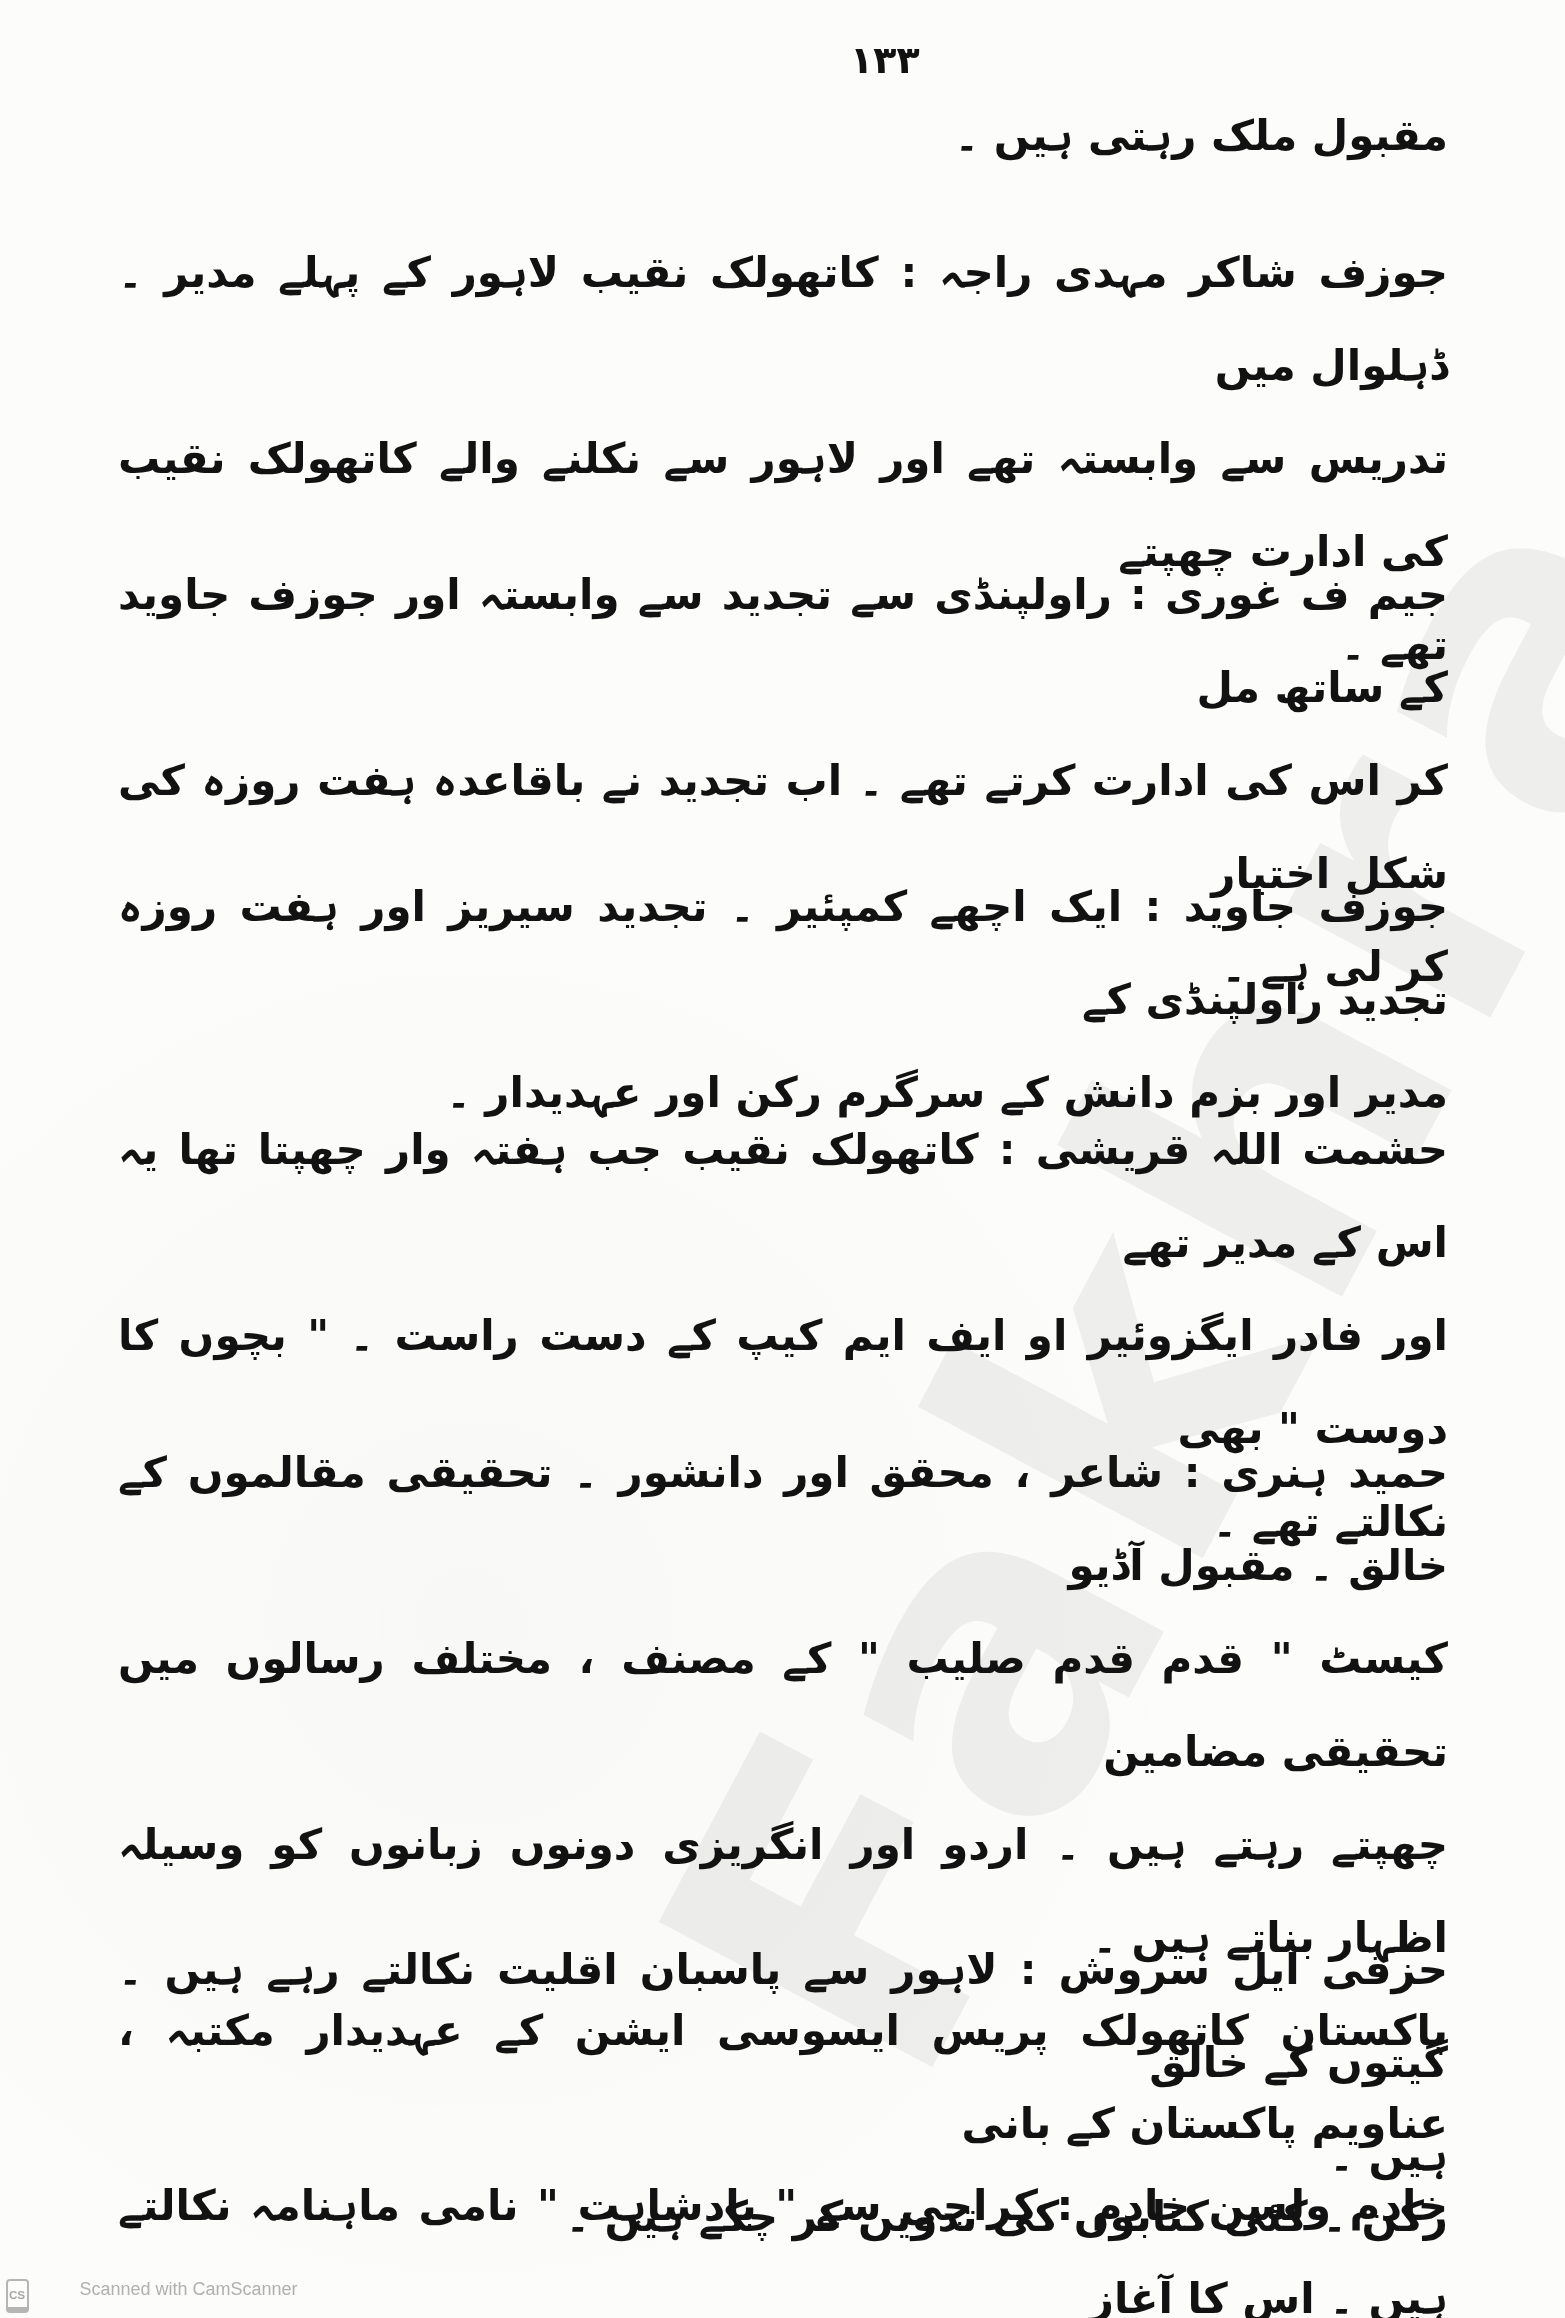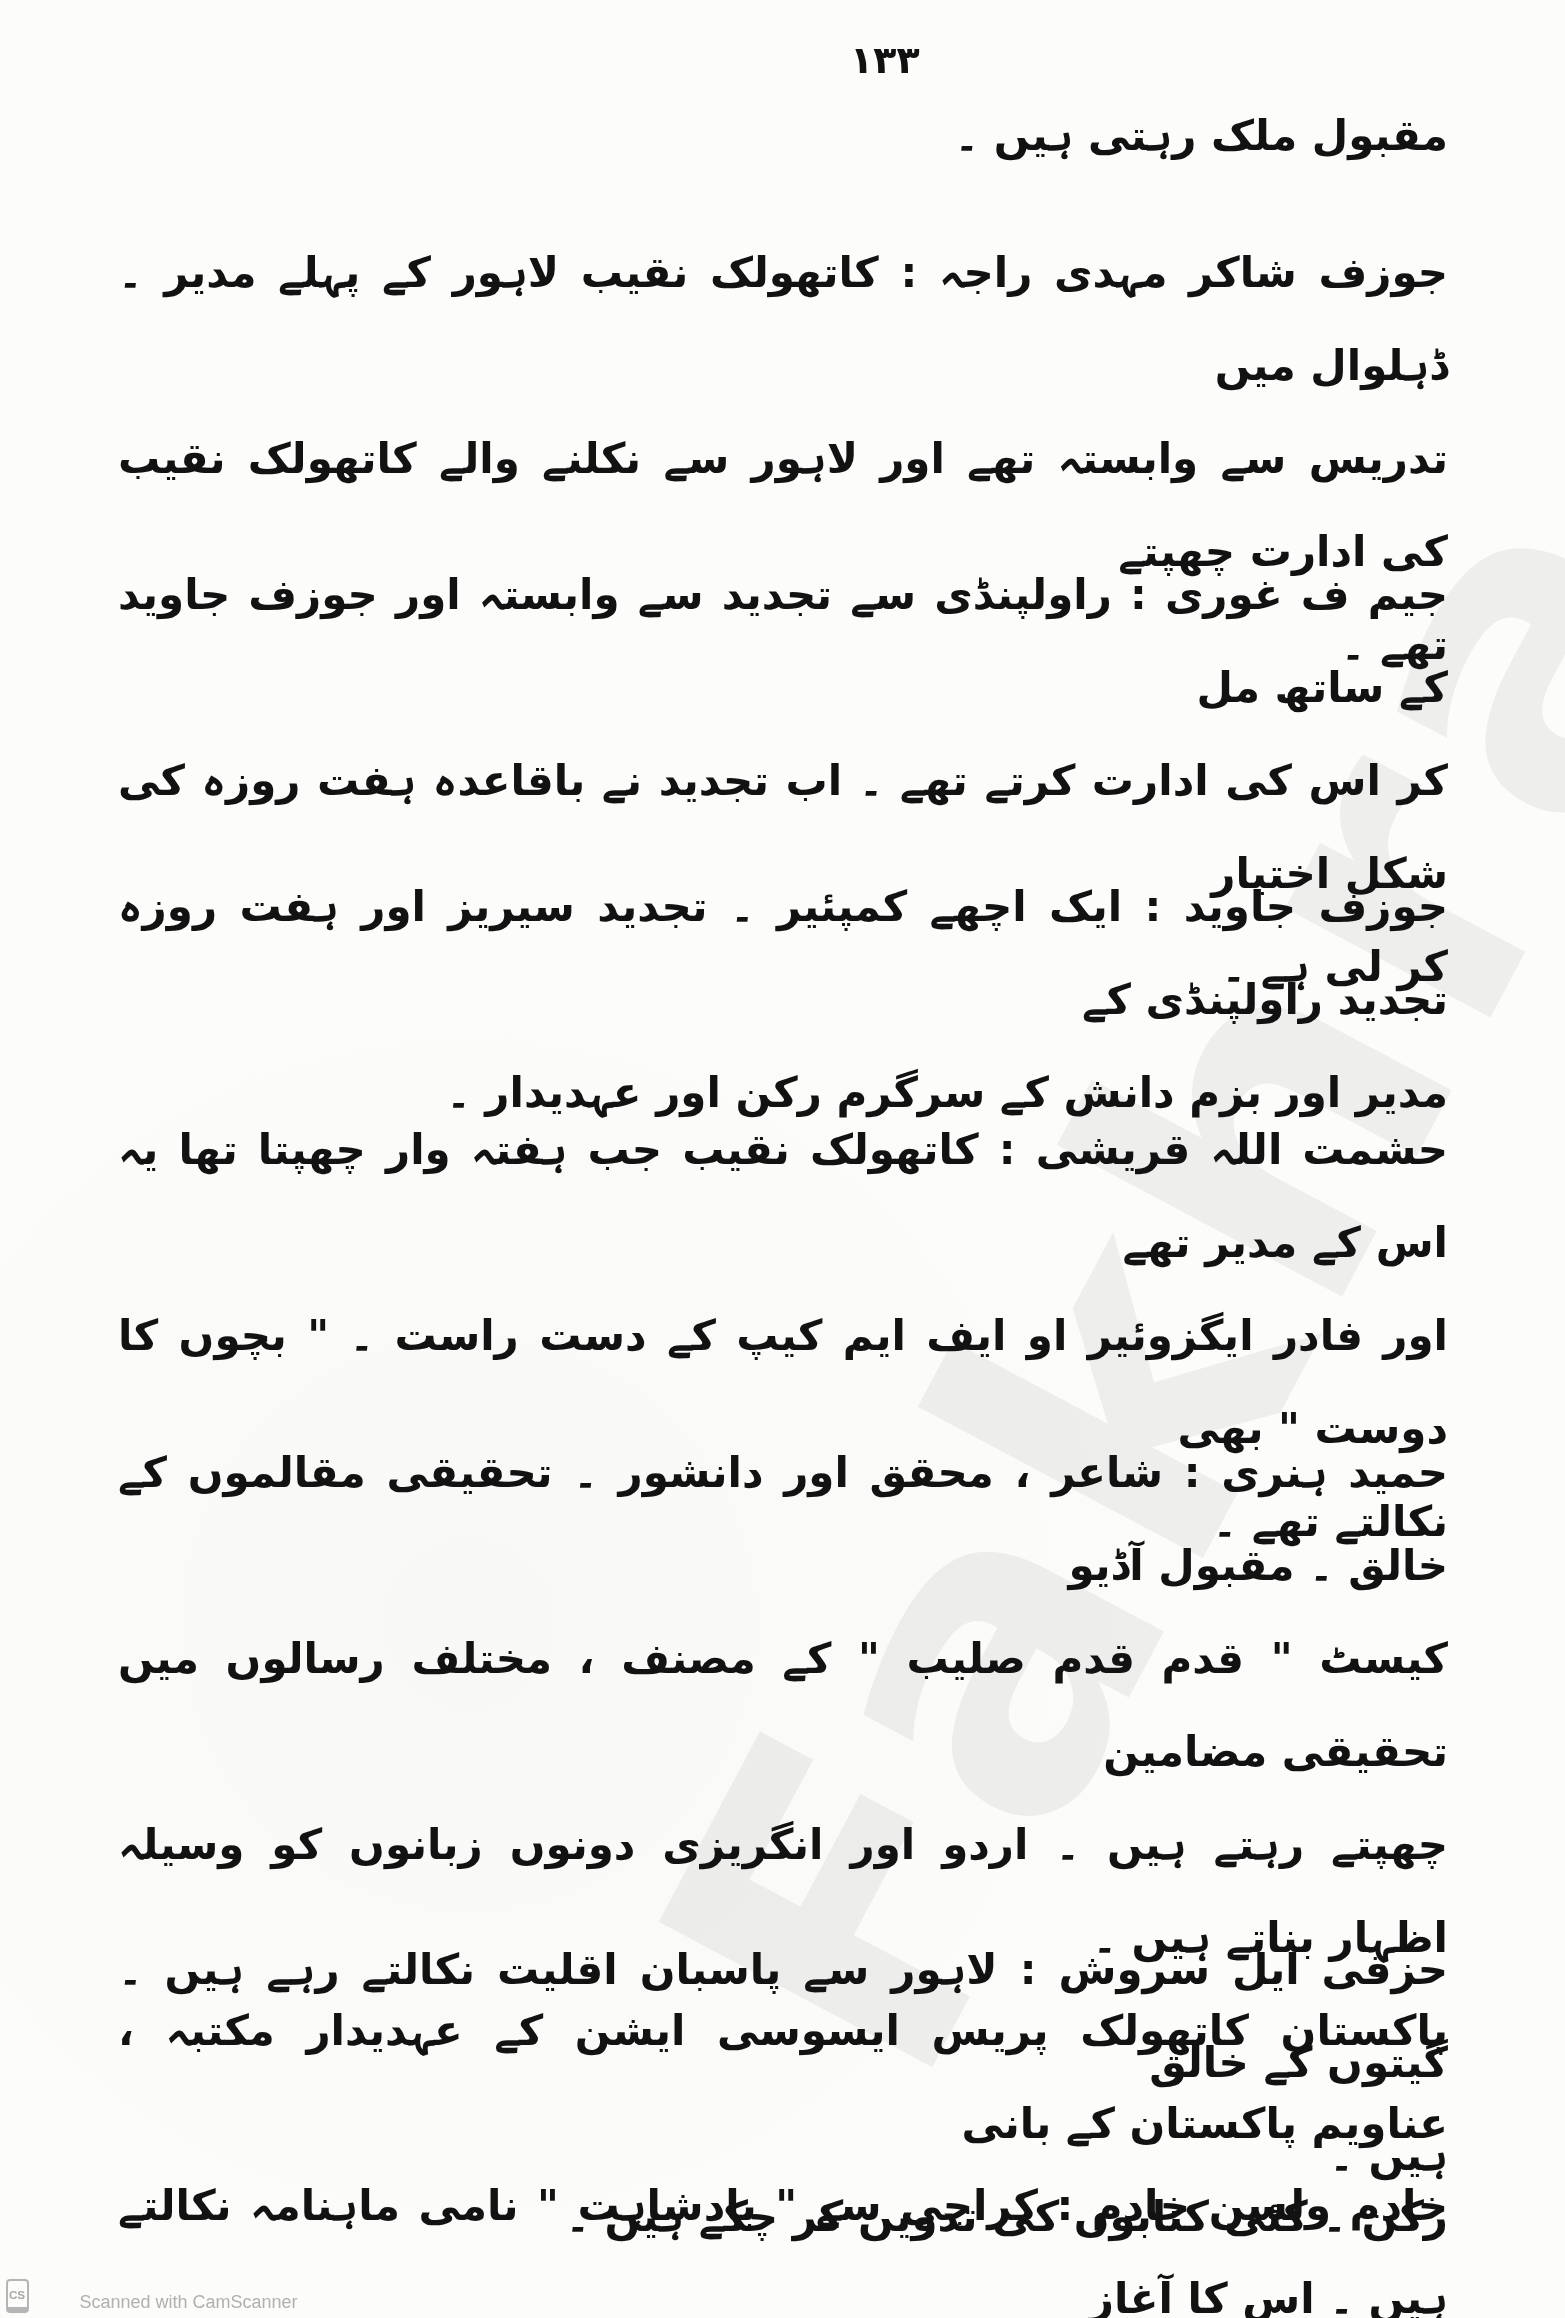--- a/index.html
+++ b/index.html
@@ -54,21 +54,21 @@
       font-weight: bold;
       color: #121212;
     }
     .entry-line { display: block; }
     .footer {
       position: absolute;
       left: 5.5px;
       top: 2279px;
       height: 34px;
       display: flex;
-      align-items: flex-end;
+      align-items: flex-start;
       gap: 6.9px;
     }
     .cs-logo {
       width: 23px; height: 34px;
       border: 2.1px solid #b5b5b5;
       border-radius: 4.1px;
       box-sizing: border-box;
       display: flex; align-items: center; justify-content: center;
       font-family: "Liberation Sans", sans-serif;
       font-weight: bold;

